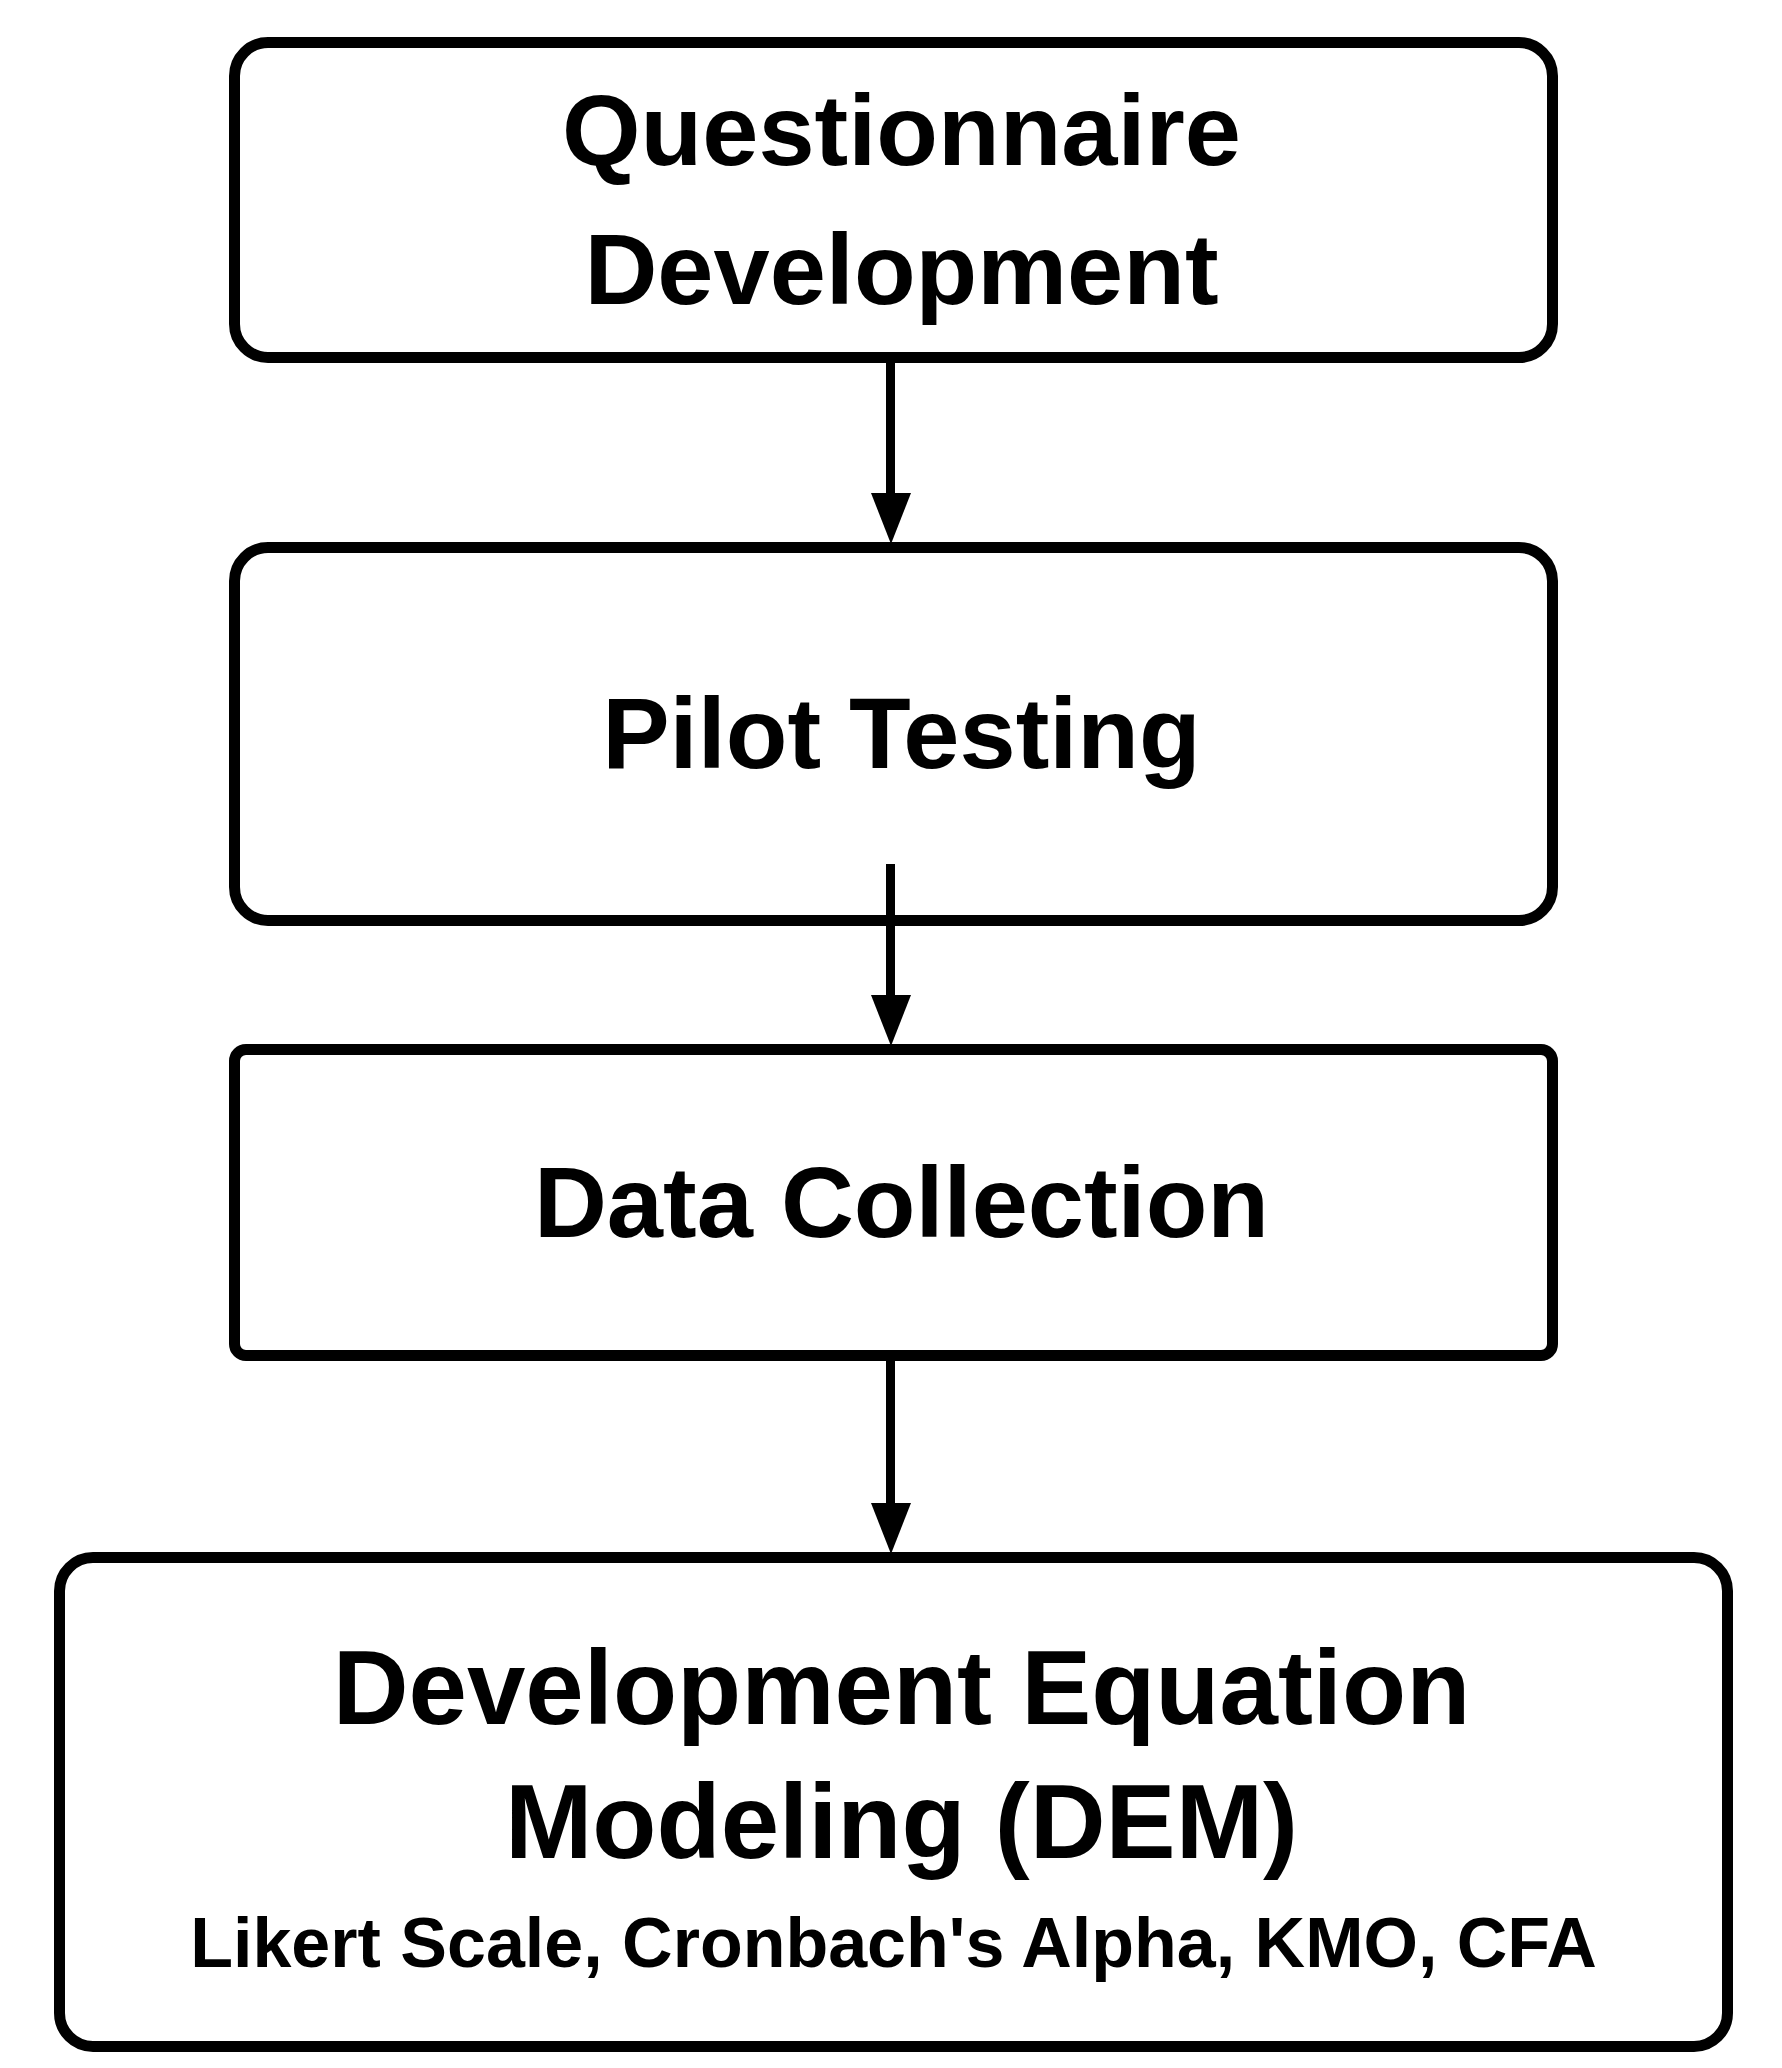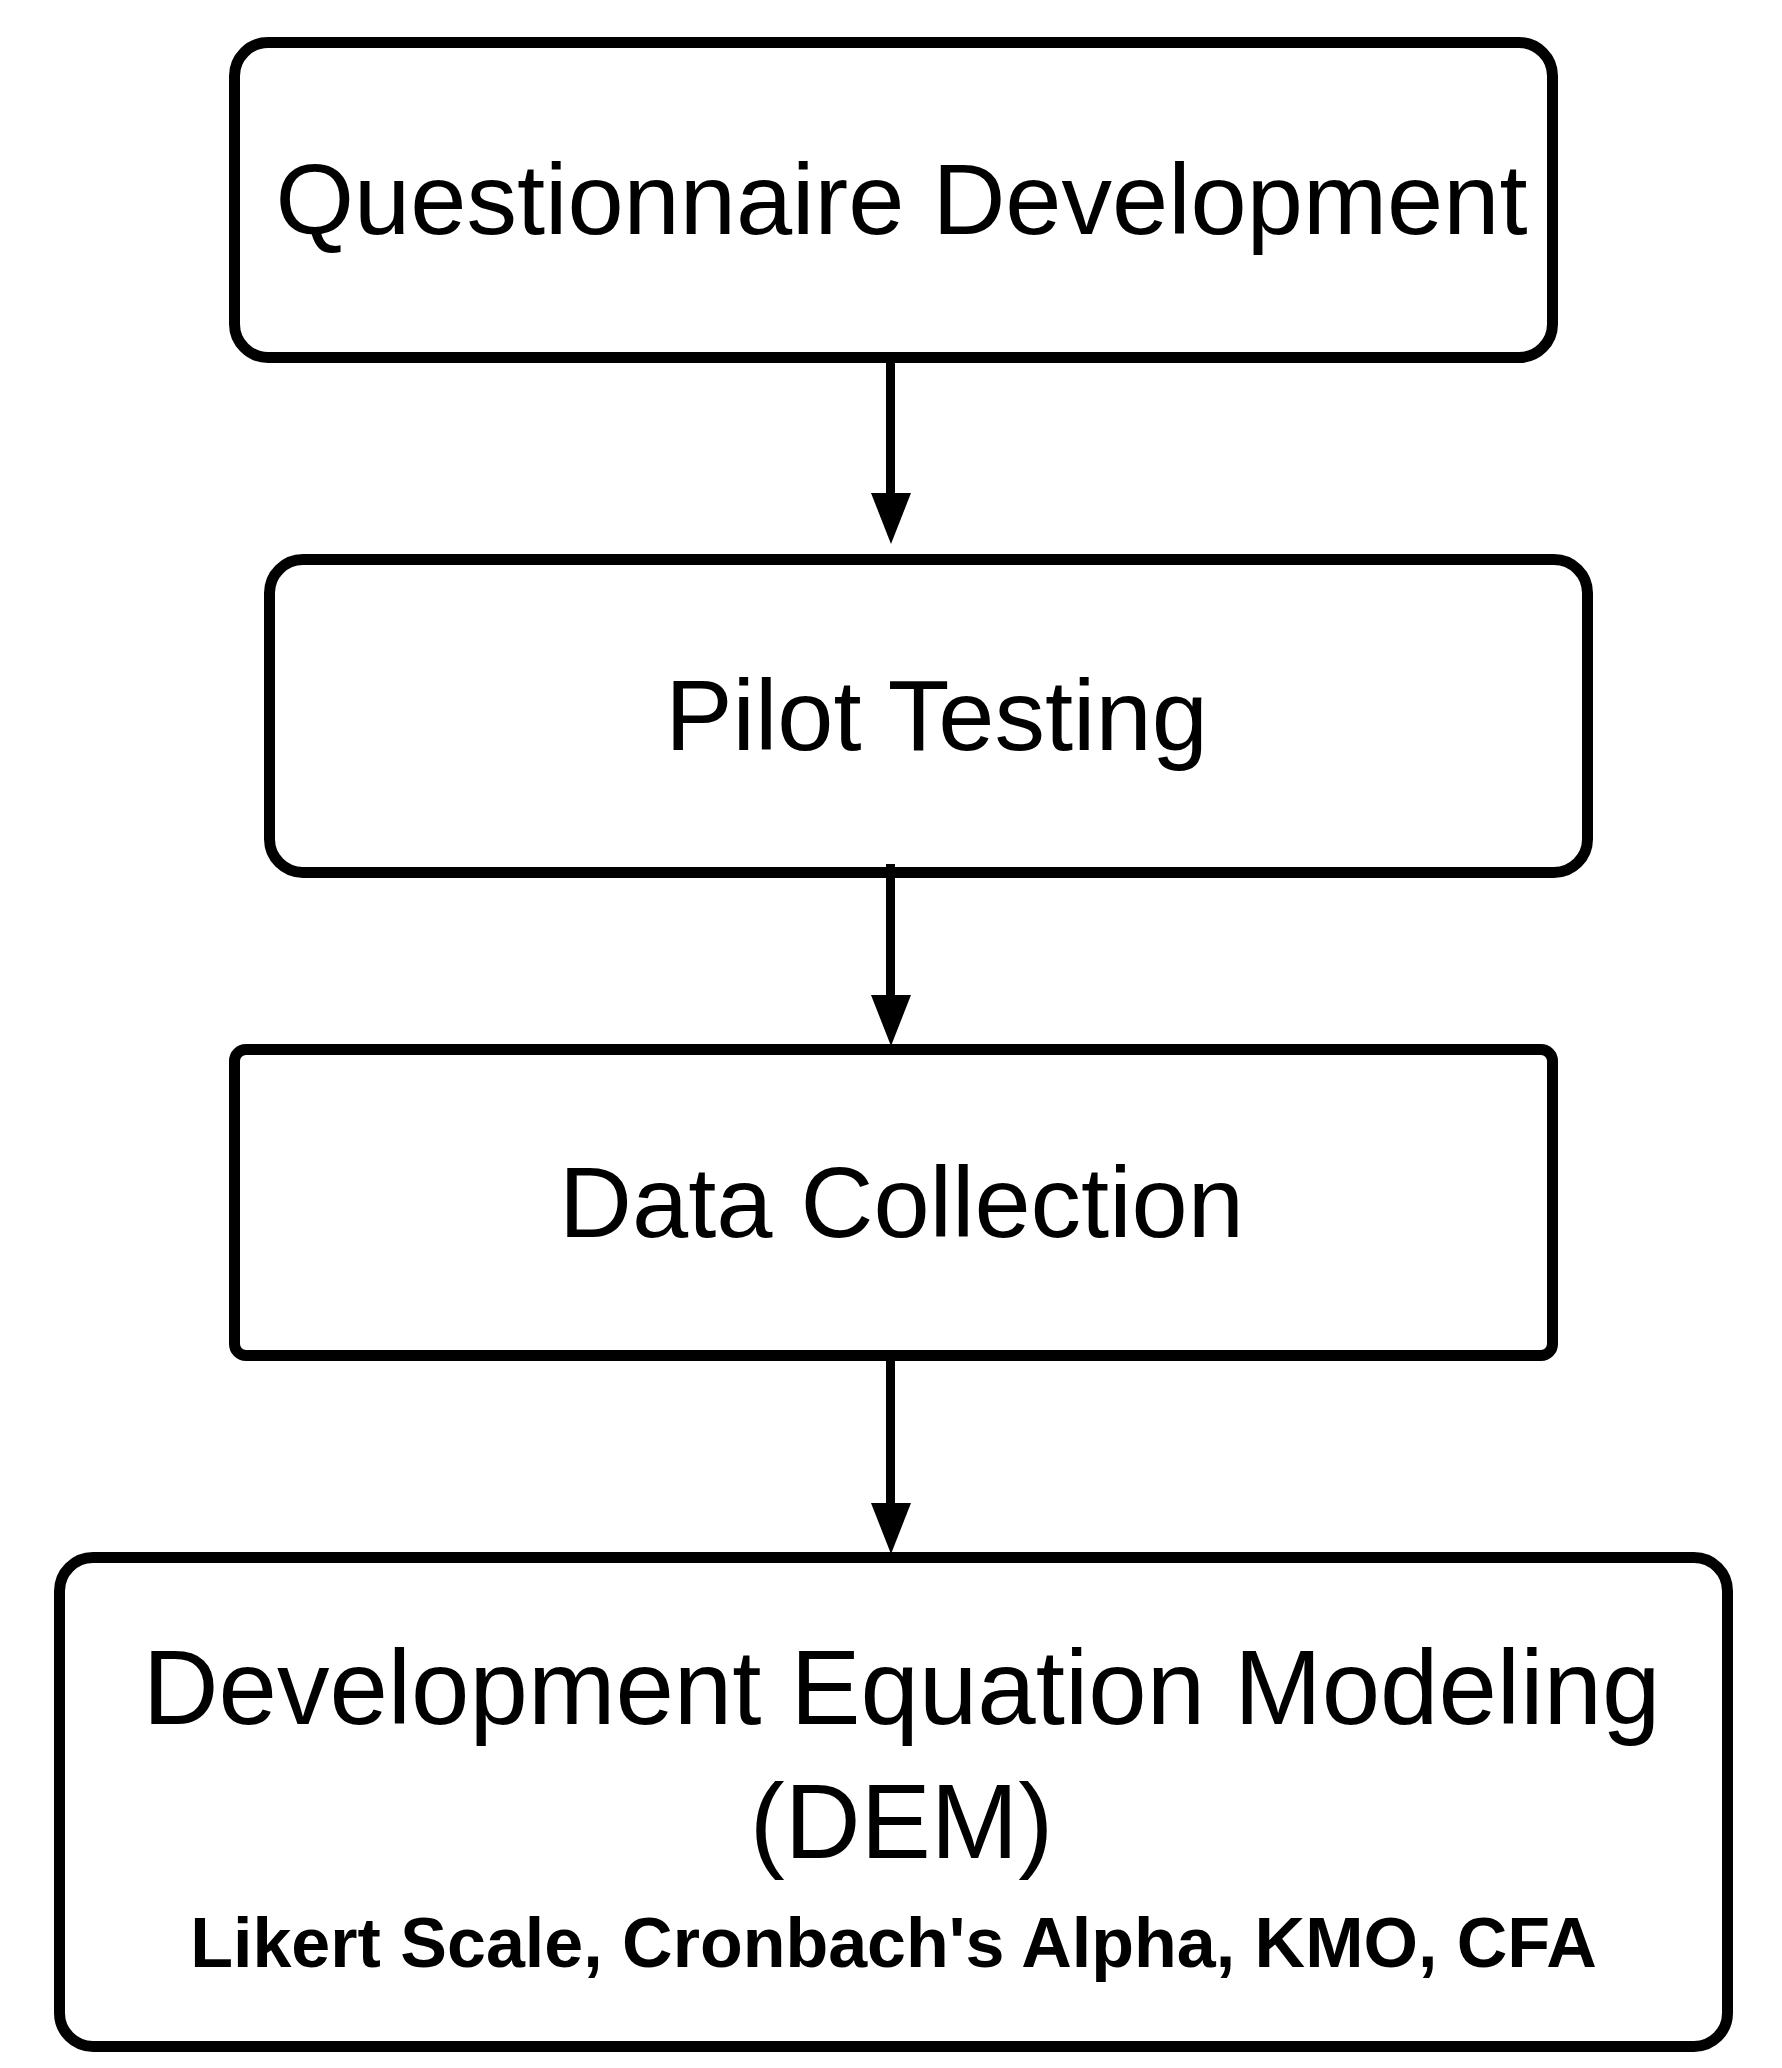--- a/index.html
+++ b/index.html
@@ -22,28 +22,28 @@
     background: #ffffff;
     border: 11.2px solid #000000;
     border-radius: 39px;
     display: flex;
     flex-direction: column;
     align-items: center;
     justify-content: center;
     text-align: center;
   }
   .box-label {
-    font-weight: normal;
+    font-weight: bold;
     font-size: 101px;
     line-height: 1.38;
     letter-spacing: 0px;
     padding-left: 16px;
   }
   #box-1 { left: 229px; top: 37px;   width: 1329px; height: 326px; }
-  #box-2 { left: 229px; top: 554px;  width: 1329px; height: 324px; margin-left: 35px; }
+  #box-2 { left: 229px; top: 542px;  width: 1329px; height: 384px; }
   #box-3 { left: 229px; top: 1044px; width: 1329px; height: 317px; border-radius: 17px; }
   #box-4 { left: 54px;  top: 1552px; width: 1679px; height: 500px; padding: 0 26px; }
 
   #box-4 .box-label {
     font-size: 105px;
     line-height: 1.28;
   }
   .box-sublabel {
     font-weight: bold;
     font-size: 70px;

